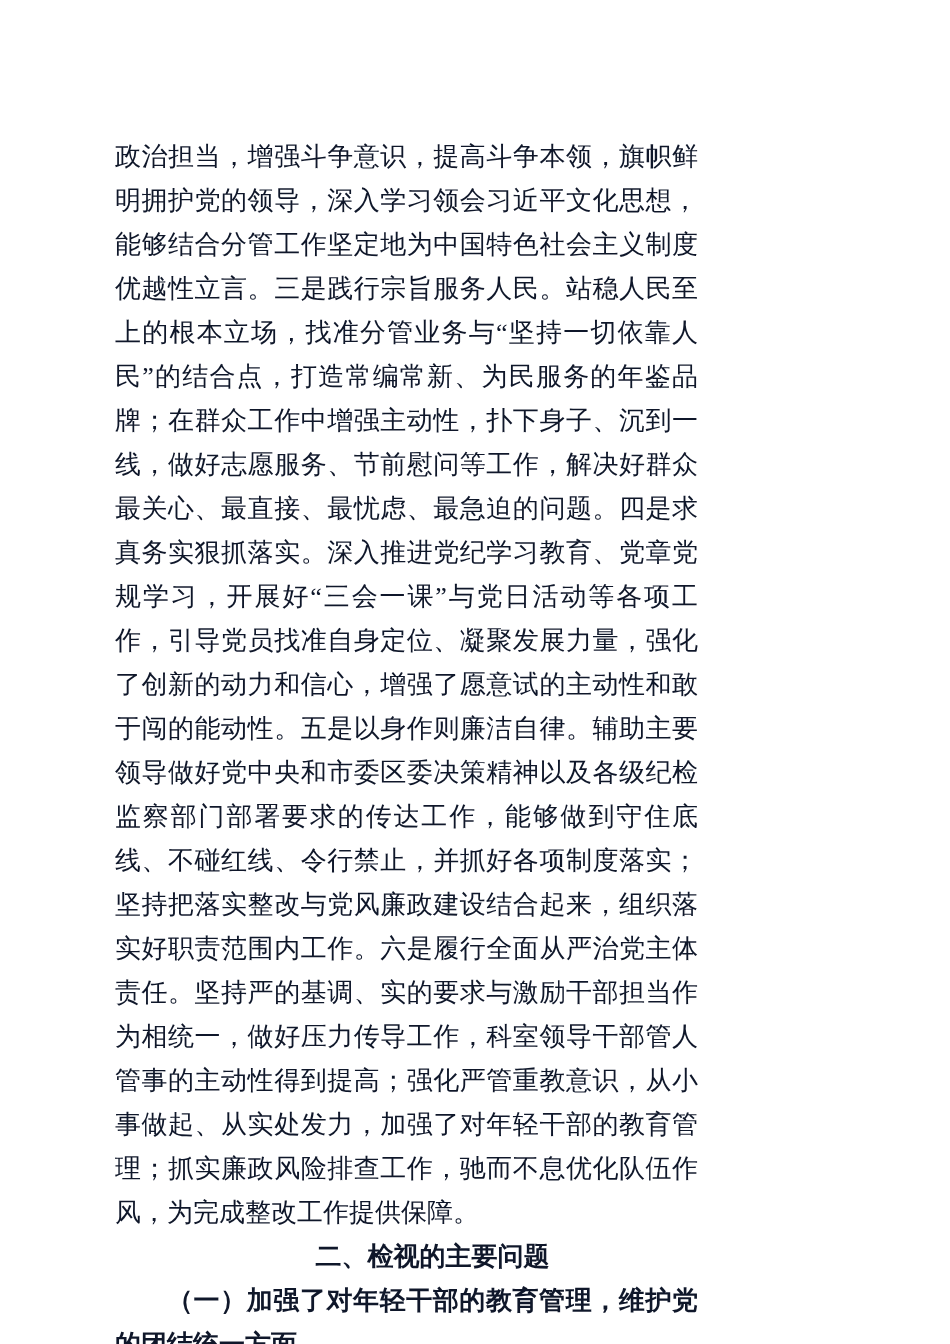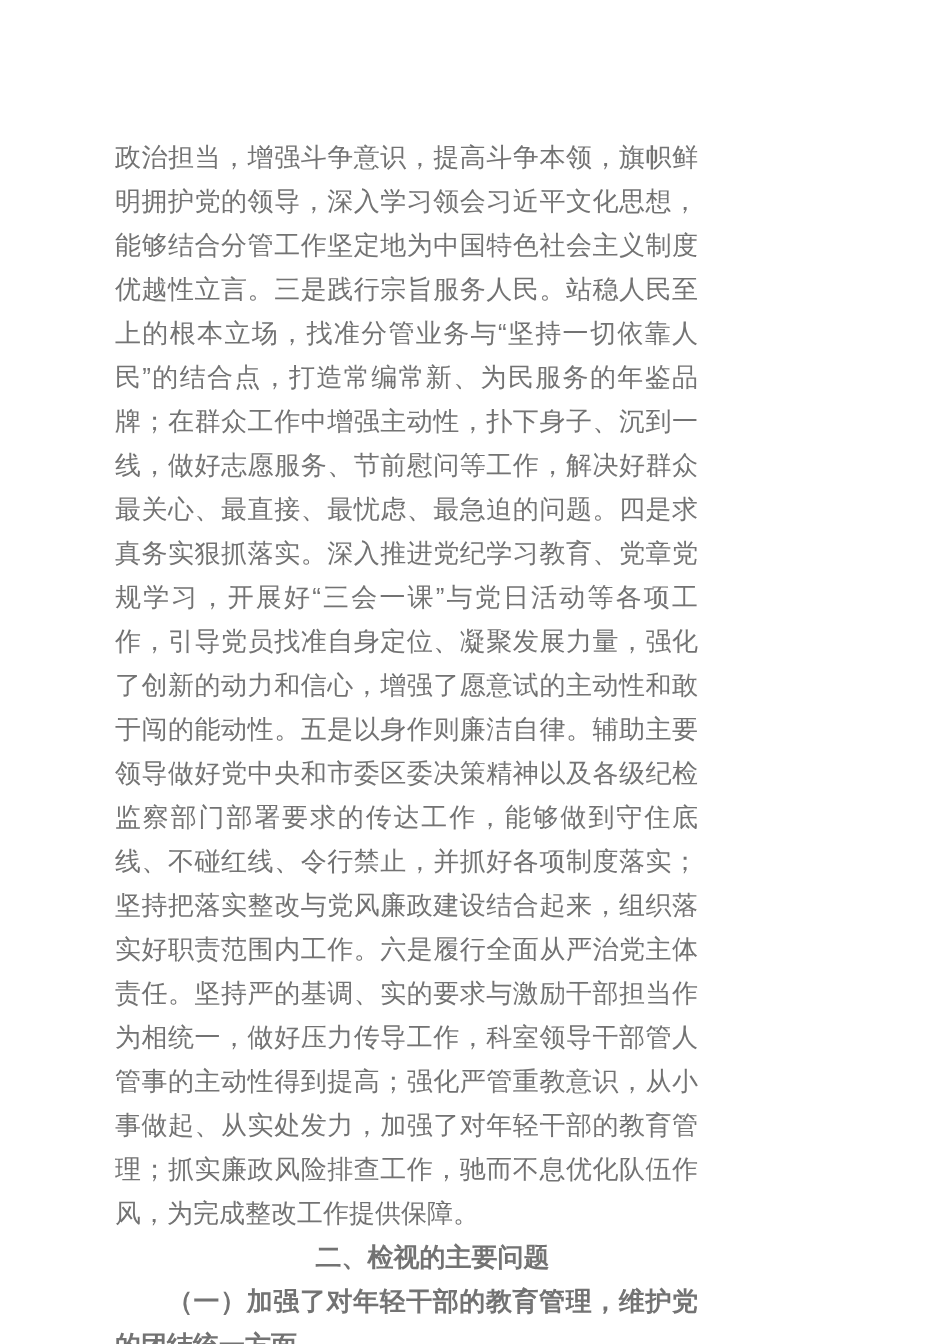--- a/index.html
+++ b/index.html
@@ -11,22 +11,22 @@
     width: 950px;
     height: 1344px;
     overflow: hidden;
   }
   .page {
     box-sizing: border-box;
     width: 811px;
     height: 1344px;
     background: #ffffff;
     padding: 135px 113px 40px 115px;
-    font-family: Liberation Sans, sans-serif;
-    color: #737373;
+    font-family: Liberation Serif, serif;
+    color: #0f172a;
   }
   .para {
     margin: 0;
     font-size: 26px;
     line-height: 44px;
     text-align: justify;
     text-justify: inter-character;
     font-weight: 400;
     word-break: break-all;
   }

